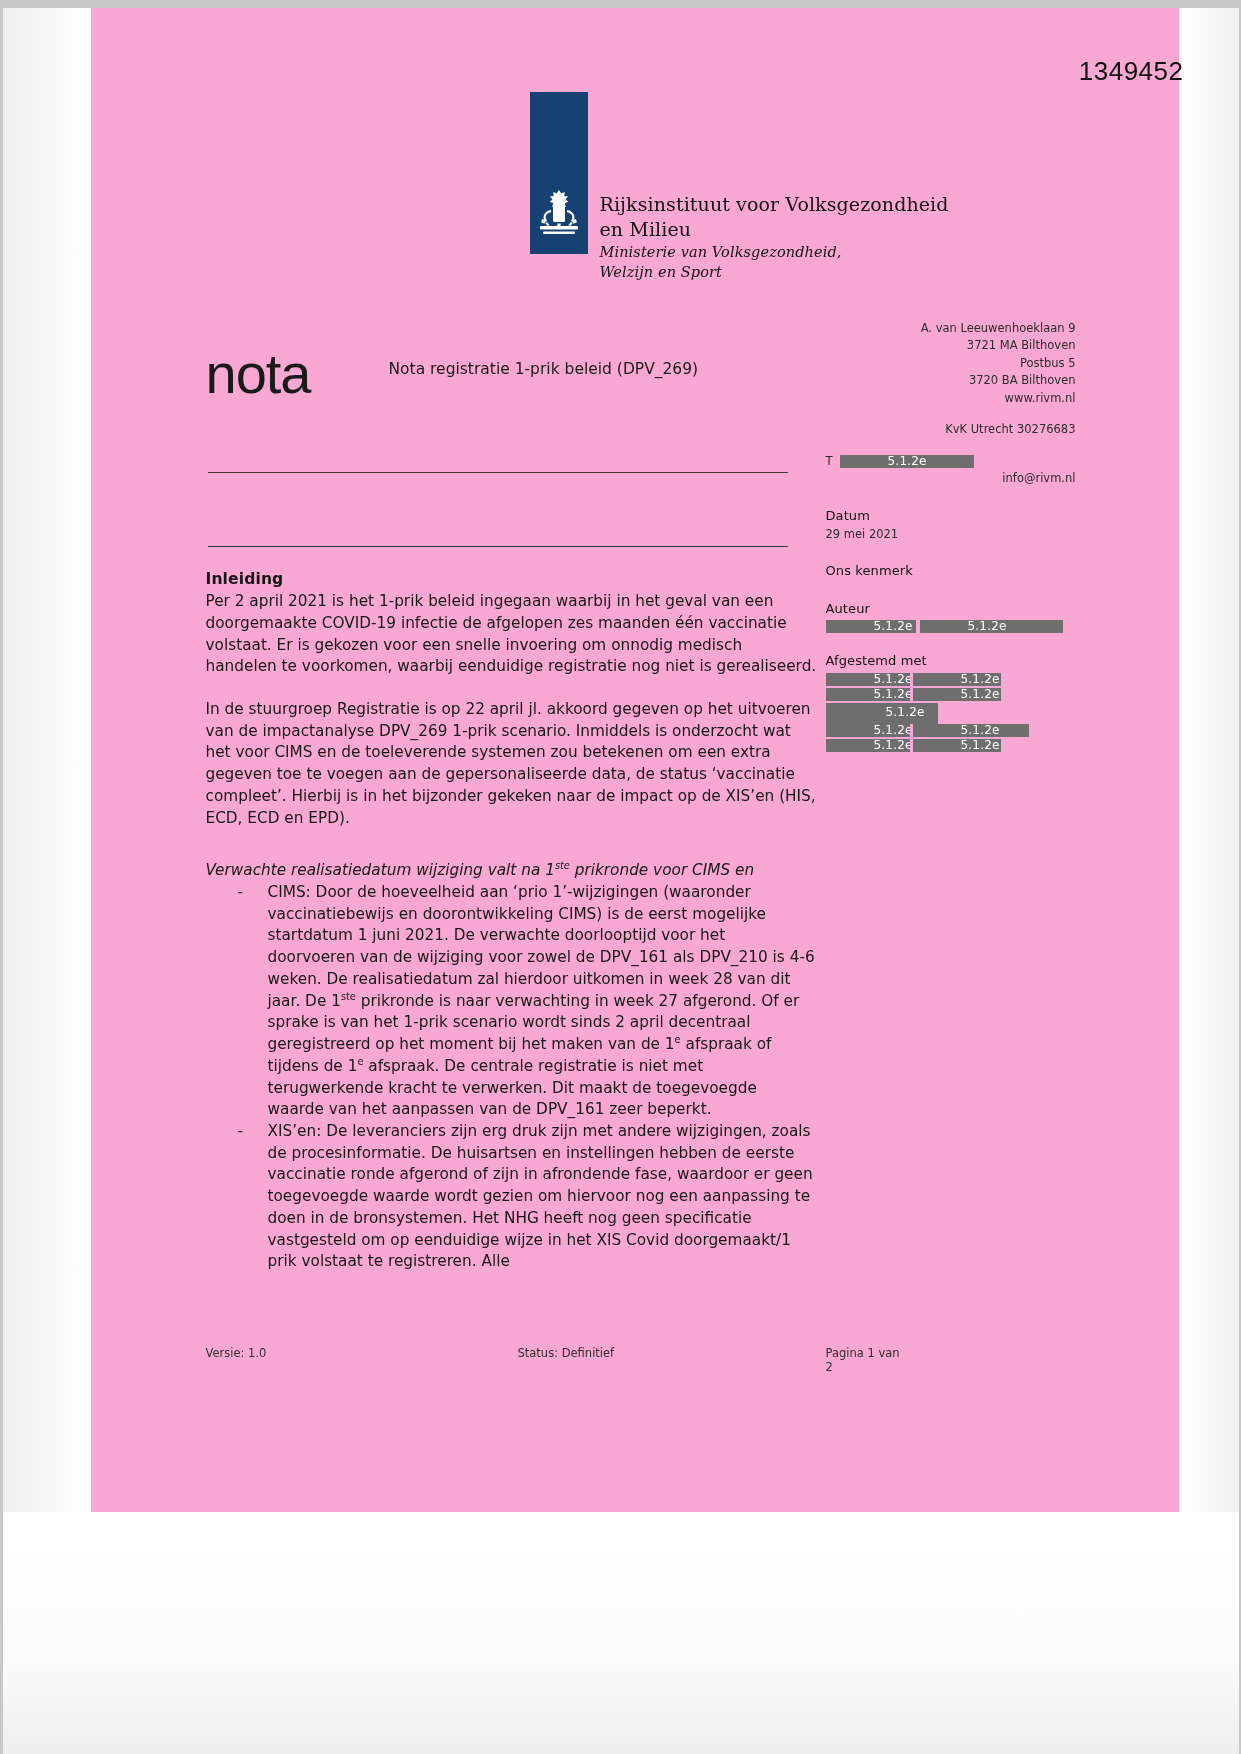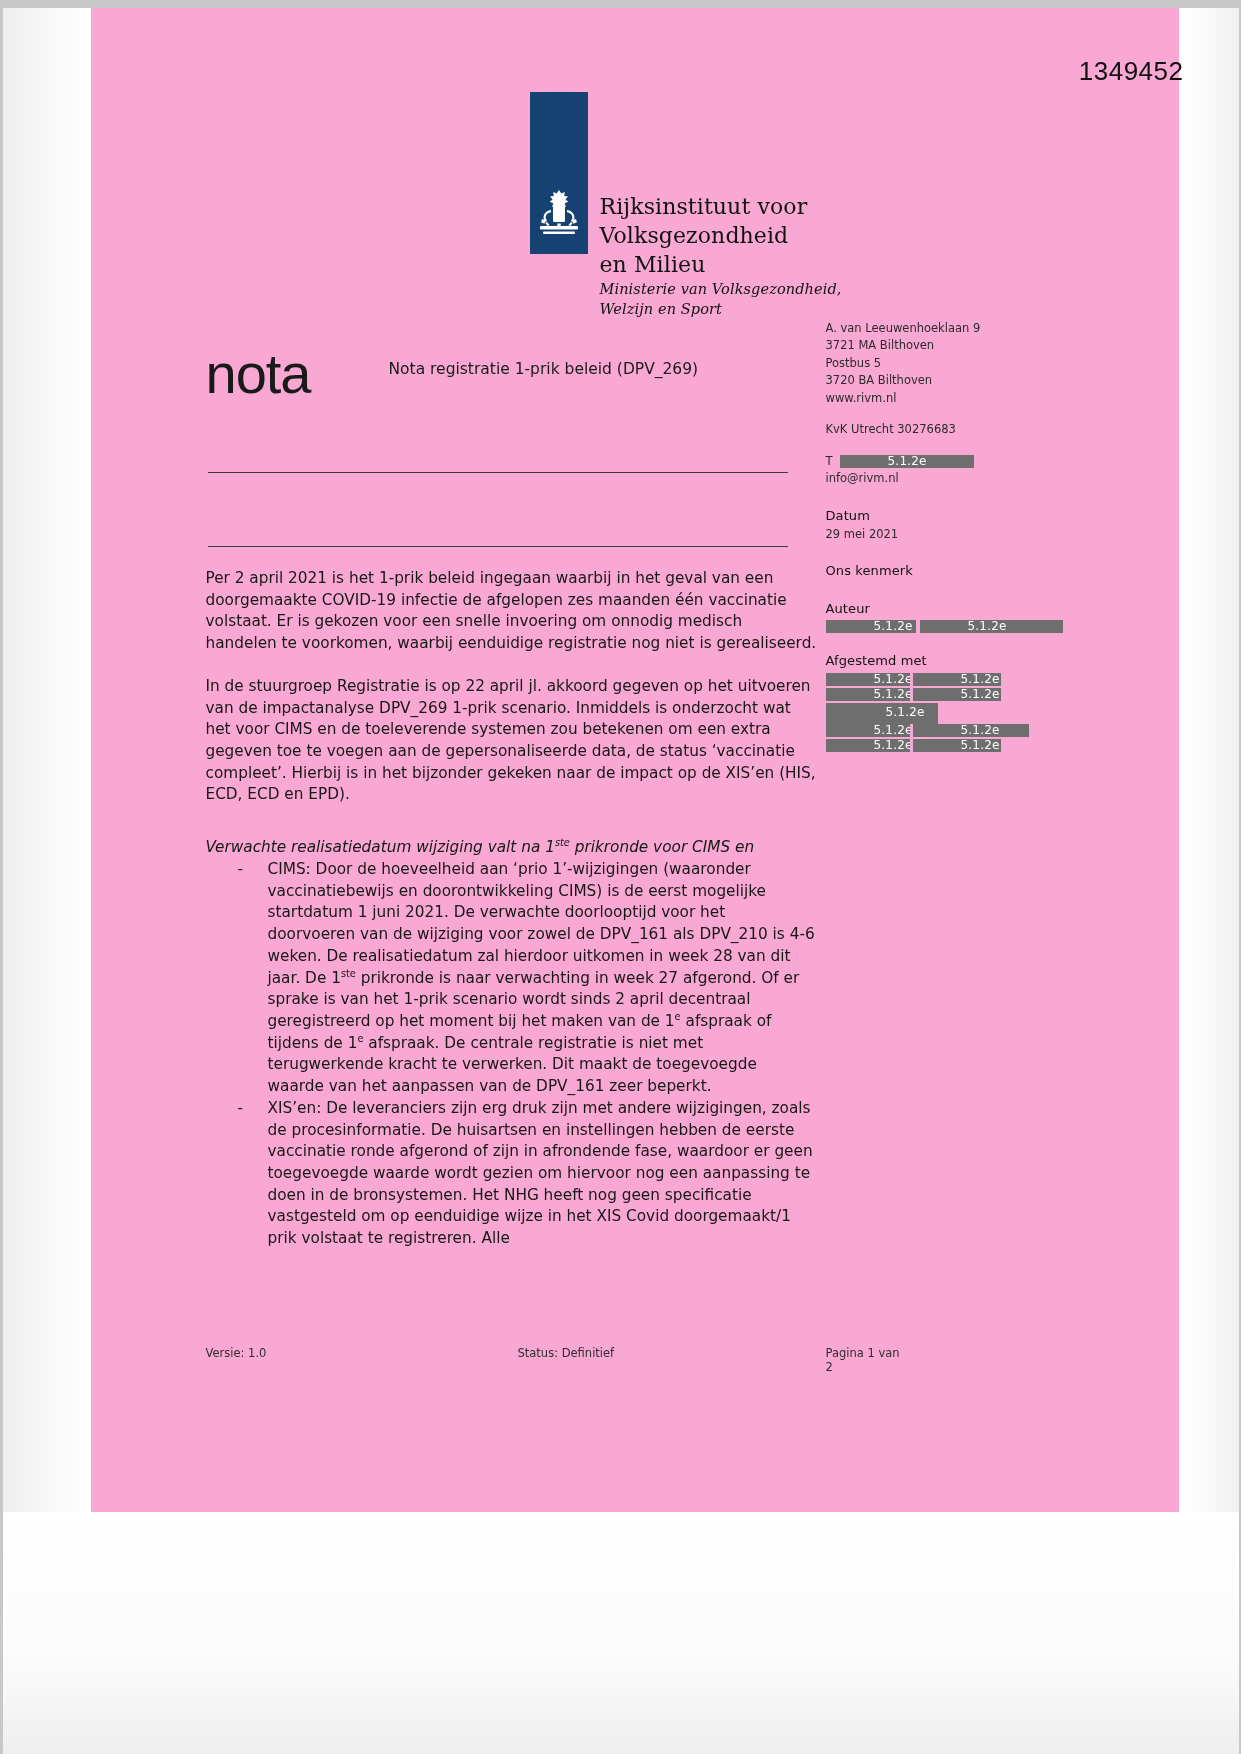--- a/index.html
+++ b/index.html
@@ -65,21 +65,21 @@
     height: 58px;
   }
   .logo-text {
     position: absolute;
     left: 70px;
     top: 100px;
     font-family: "DejaVu Serif", serif;
     line-height: 1.32;
   }
   .logo-text .l1 {
-    font-size: 22px;
+    font-size: 19px;
     color: #111;
     letter-spacing: 0.1px;
   }
   .logo-text .l2 {
     font-size: 14.5px;
     font-style: italic;
     color: #111;
     letter-spacing: 0.1px;
     line-height: 1.38;
   }
@@ -119,21 +119,21 @@
   .meta {
     position: absolute;
     left: 823px;
     top: 312px;
     width: 250px;
     font-family: "DejaVu Sans", sans-serif;
     font-size: 11.5px;
     line-height: 1.52;
     color: #2b2b2b;
   }
-  .meta .addr-line { display: block; white-space: nowrap; }
+  .meta .addr-line { display: block; white-space: nowrap; text-align: right; }
   .meta .gap-sm { height: 14px; }
   .meta .gap-md { height: 18px; }
   .meta .meta-head {
     font-weight: normal;
     font-size: 13px;
     color: #111;
     display: block;
     letter-spacing: 0.1px;
   }
   .meta .meta-val { display: block; }
@@ -313,20 +313,21 @@
         <span class="redact" style="width:68px;">5.1.2e</span>
       </div>
       <div class="afg-row">
         <span class="redact" style="width:36px;">5.1.2e</span>
         <span class="redact" style="width:40px;">5.1.2e</span>
       </div>
     </div>
   </div>
 
   <div class="body">
+    <h2>Inleiding</h2>
     <p>Per 2 april 2021 is het 1-prik beleid ingegaan waarbij in het geval van een doorgemaakte COVID-19 infectie de afgelopen zes maanden één vaccinatie volstaat. Er is gekozen voor een snelle invoering om onnodig medisch handelen te voorkomen, waarbij eenduidige registratie nog niet is gerealiseerd.</p>
     <div class="spacer"></div>
     <p>In de stuurgroep Registratie is op 22 april jl. akkoord gegeven op het uitvoeren van de impactanalyse DPV_269 1-prik scenario. Inmiddels is onderzocht wat het voor CIMS en de toeleverende systemen zou betekenen om een extra gegeven toe te voegen aan de gepersonaliseerde data, de status ‘vaccinatie compleet’. Hierbij is in het bijzonder gekeken naar de impact op de XIS’en (HIS, ECD, ECD en EPD).</p>
 
     <div class="spacer-lg"></div>
 
     <p class="italic-line"><span>Verwachte realisatiedatum wijziging valt na 1</span><sup>ste</sup><span> prikronde voor CIMS en</span></p>
 
     <ul class="dashlist">
       <li>

